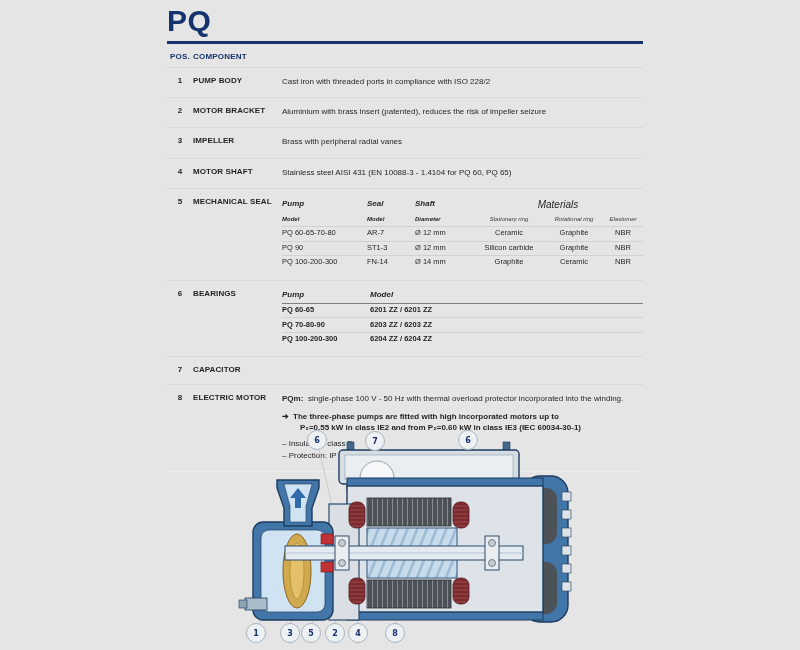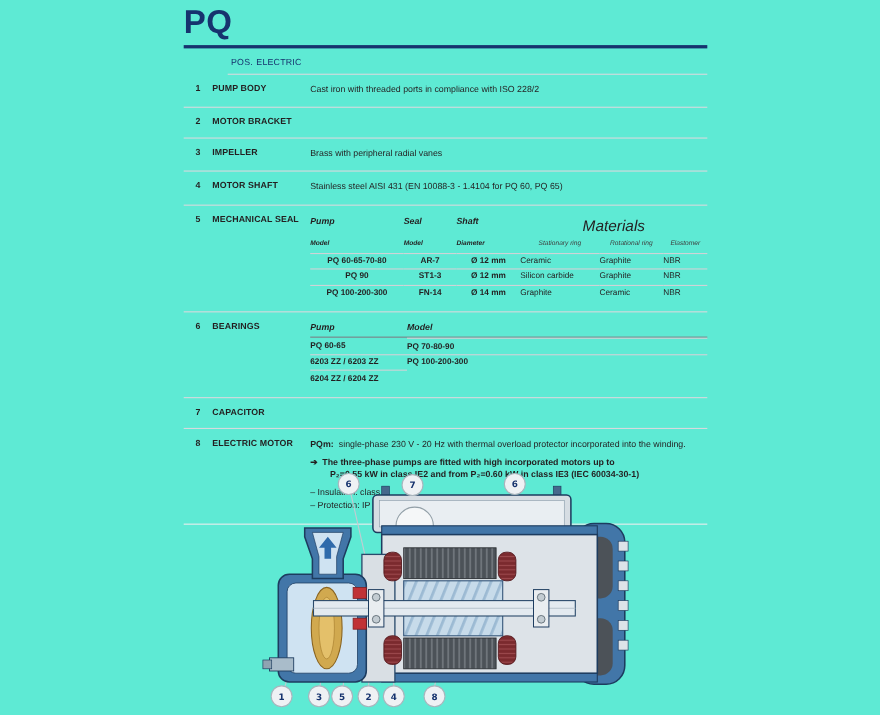--- a/index.html
+++ b/index.html
@@ -1,44 +1,44 @@
 <!DOCTYPE html>
 <html><head>
 <meta charset="utf-8">
 <style>
   html,body { margin:0; padding:0; background:#ffffff; }
-  .page { position:relative; width:800px; height:650px; background:#5eead4;
+  .page { position:relative; width:800px; height:650px; background:#e5e5e5;
           font-family:"Liberation Sans", sans-serif; color:#231f20; overflow:hidden; }
   .content { position:absolute; left:167px; top:6px; width:476px; }
 
   .title { font-size:30px; font-weight:800; color:#16336e; line-height:1;
            letter-spacing:.5px; padding-bottom:5px; border-bottom:3px solid #16336e; }
 
   .cols-header { display:flex; margin-top:8px; padding-bottom:6px;
-                 font-size:8px; font-weight:normal; color:#16336e;
-                 border-bottom:1px solid #d6dadd; letter-spacing:.2px;margin-left:40px; }
+                 font-size:8px; font-weight:bold; color:#16336e;
+                 border-bottom:1px solid #d6dadd; letter-spacing:.2px; }
   .hdr-pos  { width:26px; text-align:center; }
   .hdr-comp { width:89px; }
   .hdr-char { flex:1; }
 
   .row { display:flex; font-size:8px; border-bottom:1px solid #d6dadd; padding:8px 0 10px; }
   .row .pos  { width:26px; text-align:center; font-weight:bold; }
   .row .comp { width:89px; font-weight:bold; letter-spacing:.1px; }
   .row .desc { flex:1; line-height:1.4; }
   .row.last { border-bottom:1px solid #ecedee; }
 
   
   .seal-grid { display:grid; grid-template-columns:85px 48px 58px 72px 58px 40px; font-size:7.5px; }
   .sg { padding:1px 0 2px; }
   .h1 { font-weight:bold; font-style:italic; font-size:8px; }
-  .h1m { font-style:italic; font-size:14px; grid-column:4 / span 3; text-align:center; }
+  .h1m { font-style:italic; font-size:10px; grid-column:4 / span 3; text-align:center; }
   .h2 { font-weight:bold; font-style:italic; font-size:6px; padding-bottom:3px; }
   .h2c { font-style:italic; font-size:6px; text-align:center; color:#3d3d3d; padding-bottom:3px; }
-  .sd { border-top:1px solid #cfd3d6; font-weight:bold;text-align:center; }
-  .sc { border-top:1px solid #cfd3d6; }
+  .sd { border-top:1px solid #cfd3d6; font-weight:normal; }
+  .sc { border-top:1px solid #cfd3d6; text-align:center; }
 
   
   .bear-grid { display:grid; grid-template-columns:88px 1fr; font-size:7.5px; }
   .bh { font-weight:bold; font-style:italic; font-size:8px; padding-bottom:3px; border-bottom:1.4px solid #7a8086; }
   .bd { border-top:1px solid #cfd3d6; font-weight:bold; padding:1.5px 0; }
   .bd.first { border-top:none; }
 
   
   .motor-line { display:flex; }
   .motor-label { width:26px; font-weight:bold; }
@@ -54,32 +54,33 @@
 </head>
 <body>
 
 <div class="page">
   <div class="content">
 
     <div class="title">PQ</div>
 
     <div class="cols-header">
       <div class="hdr-pos">POS.</div>
-      <div class="hdr-comp">ELECTRIC</div>
+      <div class="hdr-comp">COMPONENT</div>
     </div>
 
     <div class="row">
       <div class="pos">1</div>
       <div class="comp">PUMP BODY</div>
       <div class="desc">Cast iron with threaded ports in compliance  with ISO 228/2</div>
     </div>
 
     <div class="row">
       <div class="pos">2</div>
       <div class="comp">MOTOR BRACKET</div>
+      <div class="desc">Aluminium with brass insert (patented), reduces the risk of impeller seizure</div>
     </div>
 
     <div class="row">
       <div class="pos">3</div>
       <div class="comp">IMPELLER</div>
       <div class="desc">Brass with peripheral radial vanes</div>
     </div>
 
     <div class="row">
       <div class="pos">4</div>
@@ -129,41 +130,42 @@
     </div>
 
     <div class="row">
       <div class="pos">6</div>
       <div class="comp">BEARINGS</div>
       <div class="desc">
         <div class="bear-grid">
           <div class="bh">Pump</div>
           <div class="bh">Model</div>
           <div class="bd first">PQ 60-65</div>
+          <div class="bd first">6201 ZZ / 6201 ZZ</div>
           <div class="bd">PQ 70-80-90</div>
           <div class="bd">6203 ZZ / 6203 ZZ</div>
           <div class="bd">PQ 100-200-300</div>
           <div class="bd">6204 ZZ / 6204 ZZ</div>
         </div>
       </div>
     </div>
 
     <div class="row">
       <div class="pos">7</div>
       <div class="comp">CAPACITOR</div>
       <div class="desc"></div>
     </div>
 
     <div class="row last">
       <div class="pos">8</div>
       <div class="comp">ELECTRIC MOTOR</div>
       <div class="desc">
         <div class="motor-line">
           <span class="motor-label">PQm:</span>
-          <span>single-phase 230 V - 20 Hz with thermal overload protector incorporated into the winding.</span>
+          <span>single-phase 100 V - 50 Hz with thermal overload protector incorporated into the winding.</span>
         </div>
         <div class="motor-note">
           <span class="arrow">➔</span>
           <span>
             <span>The three-phase pumps are fitted with high incorporated motors up to</span><br>
             <span class="l2">P₂=0.55 kW in class IE2 and from P₂=0.60 kW in class IE3 (IEC 60034-30-1)</span>
           </span>
         </div>
         <div class="motor-dash">– Insulation: class F</div>
         <div class="motor-dash2">– Protection: IP X4</div>

